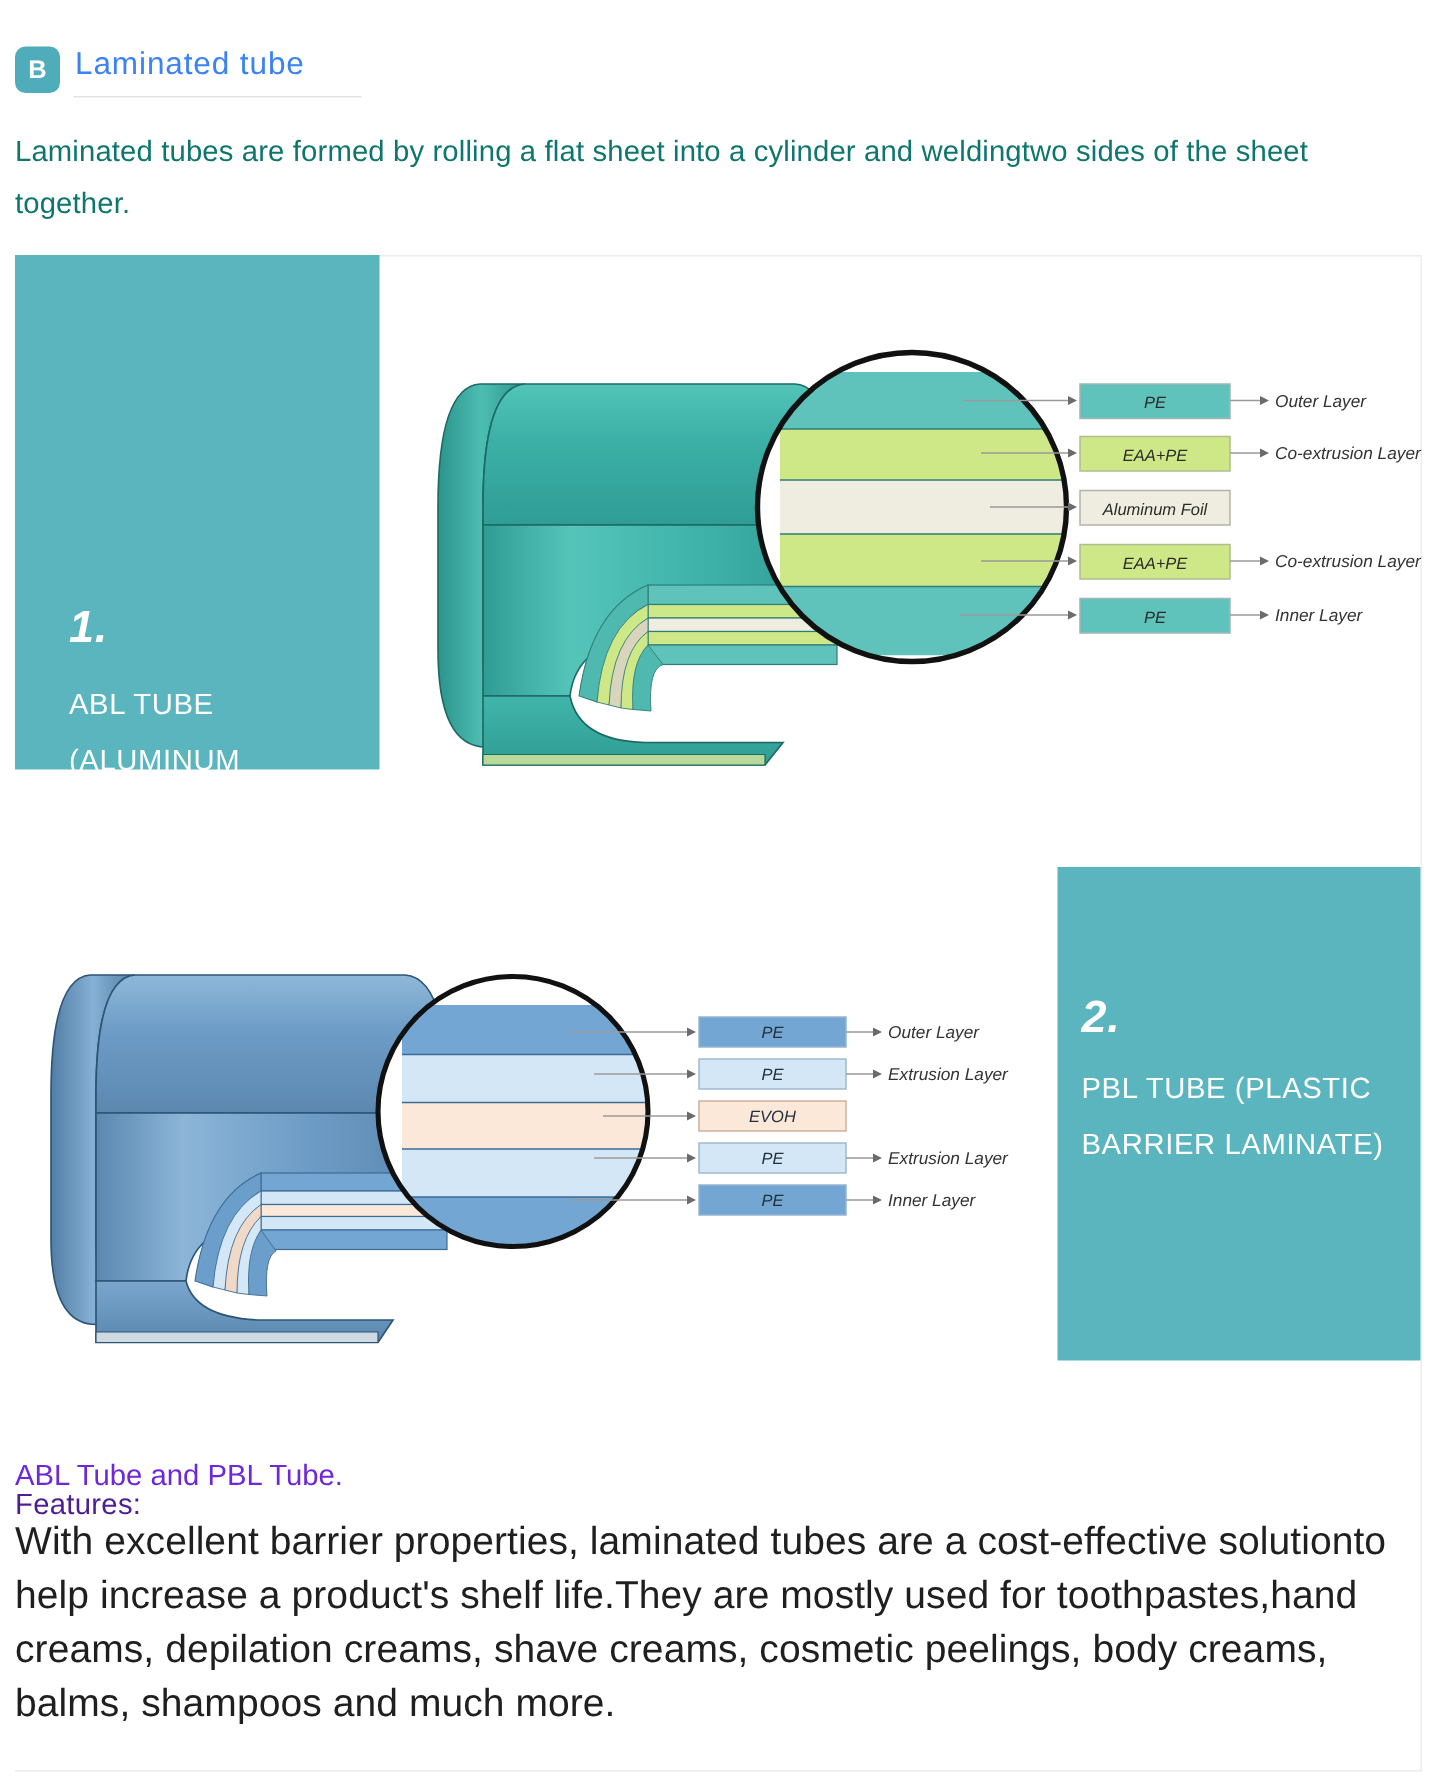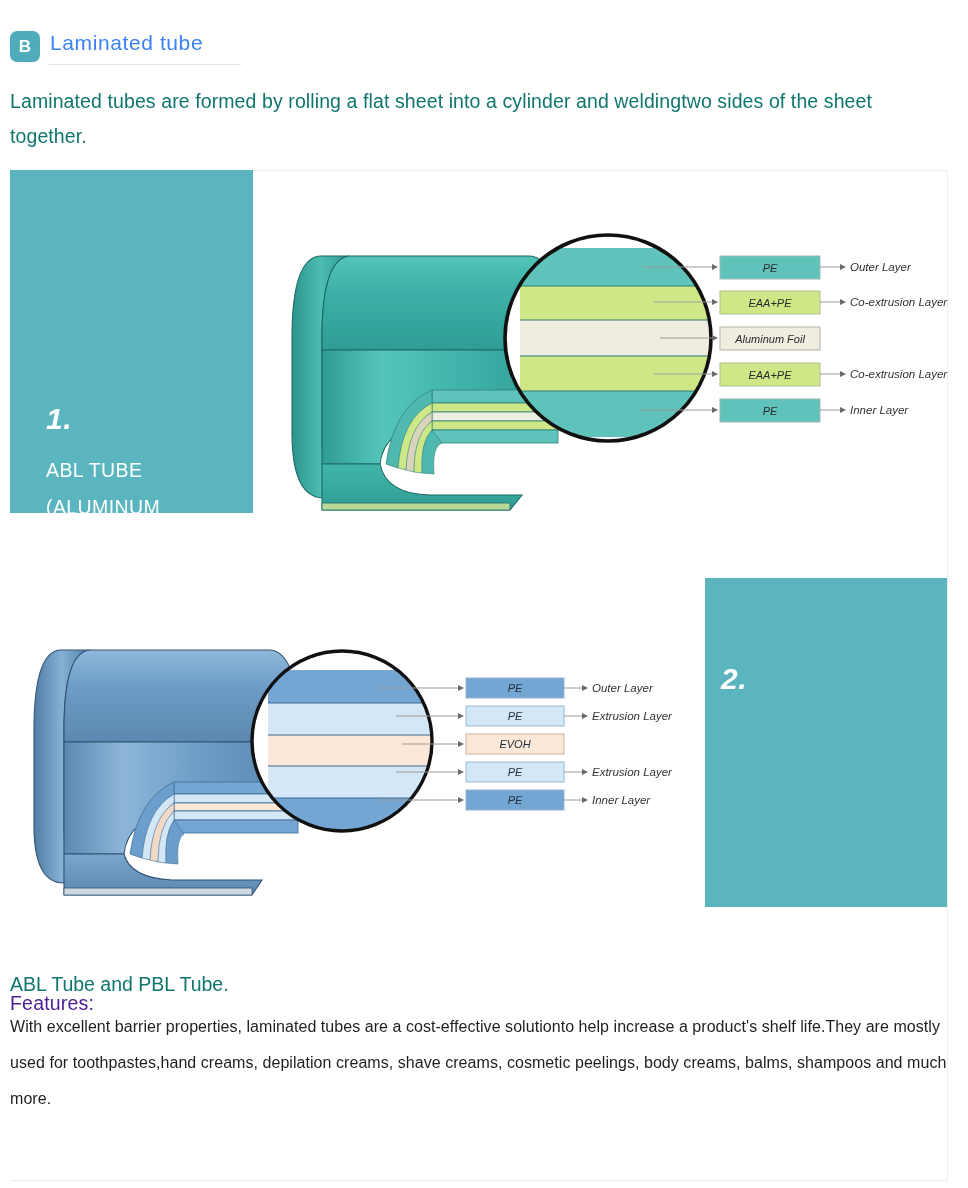--- a/index.html
+++ b/index.html
@@ -120,27 +120,27 @@
     left: 10px; top: 958px;
     font-size: 19.5px;
     color: #4c1d95;
     letter-spacing: 0.2px;
     margin-top: 34px;
   }
   .features-sub {
     position: absolute;
     left: 10px; top: 973px;
     font-size: 19.5px;
-    color: #0f766e;
+    color: #6d28d9;
   }
   .features-body {
     position: absolute;
     left: 10px; top: 1009px;
     width: 944px;
-    font-size: 16px;
+    font-size: 26px;
     line-height: 36px;
     color: #1f1f1f;
     letter-spacing: 0.05px;
   }
 </style>
 </head>
 <body>
 
 <div class="header">
   <div class="badge">B</div>
@@ -274,20 +274,21 @@
     <text x="588" y="93">Outer Layer</text>
     <text x="588" y="128">Co-extrusion Layer</text>
     <text x="588" y="200">Co-extrusion Layer</text>
     <text x="588" y="236">Inner Layer</text>
   </g>
 </svg>
 </div>
 
 <div class="panel panel-pbl">
   <div class="panel-num">2.</div>
+  <div class="panel-title">PBL TUBE (PLASTIC BARRIER LAMINATE)</div>
 </div>
 
 <div class="diagram diag-pbl">
 <svg width="690" height="330" viewBox="0 0 690 330" xmlns="http://www.w3.org/2000/svg">
   <defs>
     <linearGradient id="blueTop" x1="0" y1="0" x2="0" y2="1">
       <stop offset="0%" stop-color="#8fb8d9"></stop>
       <stop offset="40%" stop-color="#6d9cc6"></stop>
       <stop offset="100%" stop-color="#5c88b0"></stop>
     </linearGradient>

